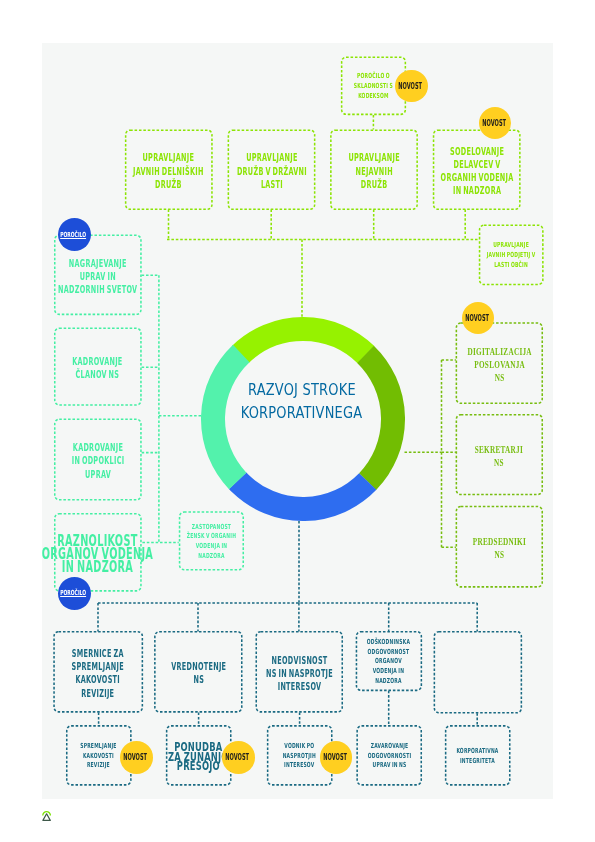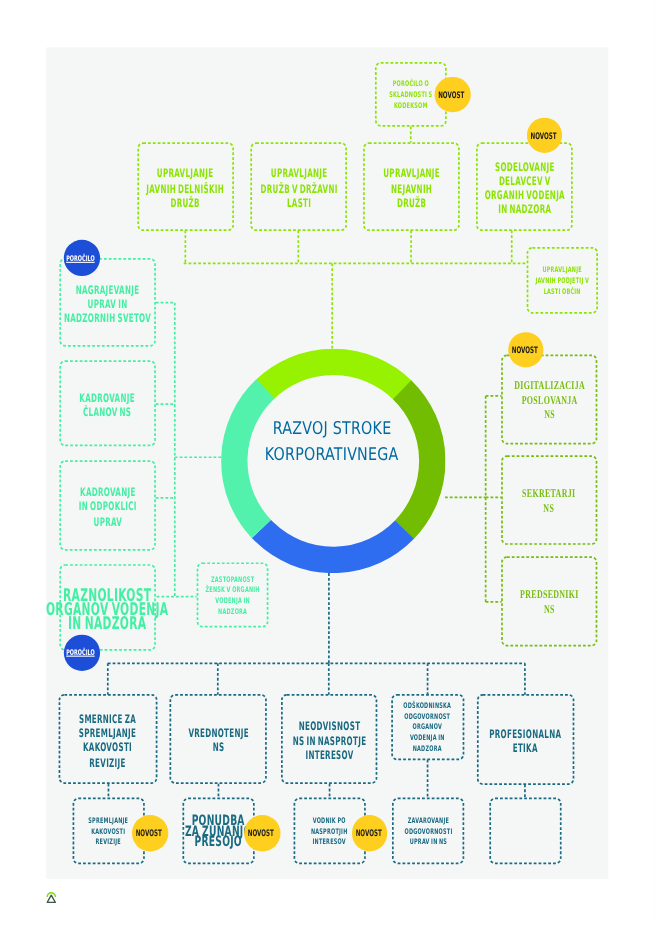--- a/index.html
+++ b/index.html
@@ -172,23 +172,20 @@
   </div>
   <div class="node t" style="left:154.2px;top:631px;width:88.2px;height:81.5px;font-size:10.7px;line-height:13.2px">
     <span>VREDNOTENJE<br>NS</span>
   </div>
   <div class="node t" style="left:255.6px;top:631px;width:87.3px;height:81.5px;font-size:10.7px;line-height:13.2px">
     <span>NEODVISNOST<br>NS IN NASPROTJE<br>INTERESOV</span>
   </div>
   <div class="node t sm" style="left:355.8px;top:631px;width:66.2px;height:60px;font-size:7px;line-height:9.7px">
     <span>ODŠKODNINSKA<br>ODGOVORNOST<br>ORGANOV<br>VODENJA IN<br>NADZORA</span>
   </div>
-  <div class="node t" style="left:433.7px;top:631px;width:88.3px;height:82.4px;font-size:10.7px;line-height:13.2px">
-    <span>PROFESIONALNA<br>ETIKA</span>
-  </div>
 
   <div class="node t sm" style="left:66.1px;top:725.2px;width:65.4px;height:60.3px;font-size:7px;line-height:9.7px">
     <span>SPREMLJANJE<br>KAKOVOSTI<br>REVIZIJE</span>
   </div>
   <div class="badge b-nov" style="left:120.1px;top:741.2px;width:32.6px;height:32.6px;font-size:8.2px">
     <span>NOVOST</span>
   </div>
   <div class="node t sm" style="left:166px;top:725.2px;width:65.4px;height:60.3px;font-size:13px;line-height:9.7px">
     <span>PONUDBA<br>ZA ZUNANJO<br>PRESOJO</span>
   </div>
@@ -196,20 +193,23 @@
     <span>NOVOST</span>
   </div>
   <div class="node t sm" style="left:267px;top:725.2px;width:65.4px;height:60.3px;font-size:7px;line-height:9.7px">
     <span>VODNIK PO<br>NASPROTJIH<br>INTERESOV</span>
   </div>
   <div class="badge b-nov" style="left:319.8px;top:741.2px;width:32.6px;height:32.6px;font-size:8.2px">
     <span>NOVOST</span>
   </div>
   <div class="node t sm" style="left:356.5px;top:725.2px;width:65.4px;height:60.3px;font-size:7px;line-height:9.7px">
     <span>ZAVAROVANJE<br>ODGOVORNOSTI<br>UPRAV IN NS</span>
+  </div>
+  <div class="node t sm" style="left:445px;top:725.2px;width:65.4px;height:60.3px;font-size:7px;line-height:9.7px">
+    <span>KORPORATIVNA<br>INTEGRITETA</span>
   </div>
 
   <svg style="position:absolute;left:200.5px;top:317px;width:204px;height:204px" viewBox="0 0 204 204">
     <circle cx="102" cy="102" r="90" fill="none" stroke="#96F200" stroke-width="24" stroke-dasharray="138.5 427.1" transform="rotate(-134 102 102)"></circle>
     <circle cx="102" cy="102" r="90" fill="none" stroke="#72BD02" stroke-width="24" stroke-dasharray="141.4 424.2" transform="rotate(-46 102 102)"></circle>
     <circle cx="102" cy="102" r="90" fill="none" stroke="#2E6DF0" stroke-width="24" stroke-dasharray="145.3 420.3" transform="rotate(44 102 102)"></circle>
     <circle cx="102" cy="102" r="90" fill="none" stroke="#53F2AC" stroke-width="24" stroke-dasharray="141.4 424.2" transform="rotate(136.5 102 102)"></circle>
   </svg>
   <div class="ct" style="left:202px;top:379px;width:200px;font-size:16px;line-height:22.5px">
     <div><span>RAZVOJ STROKE</span></div>

